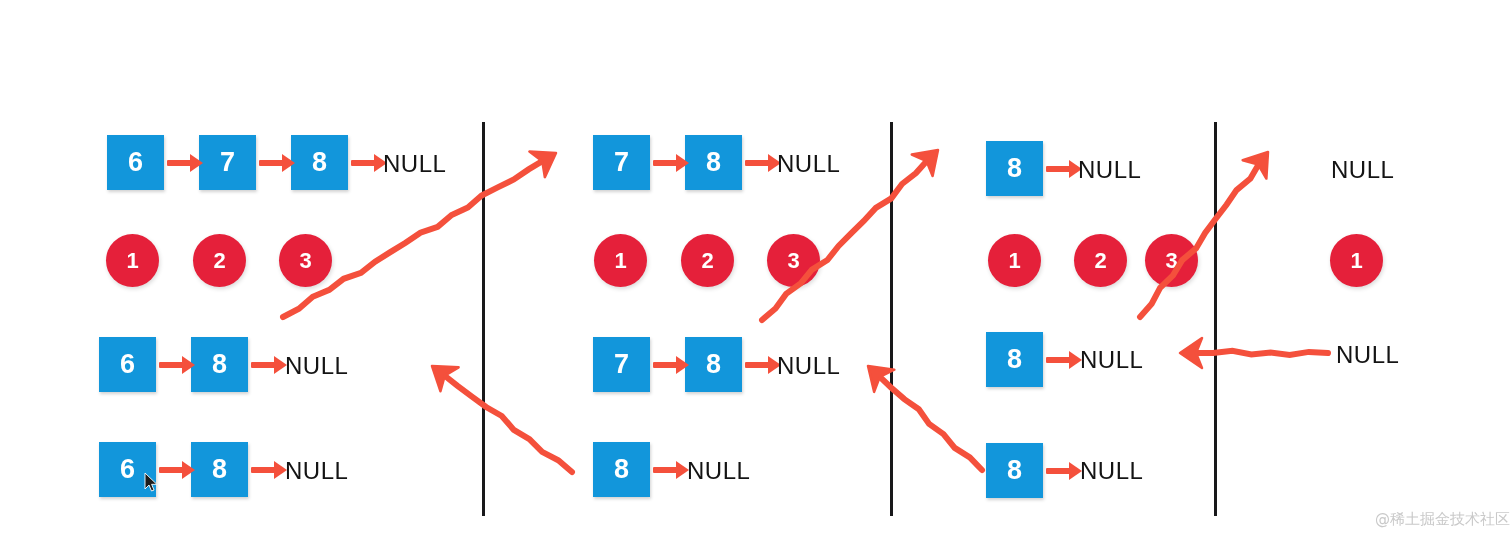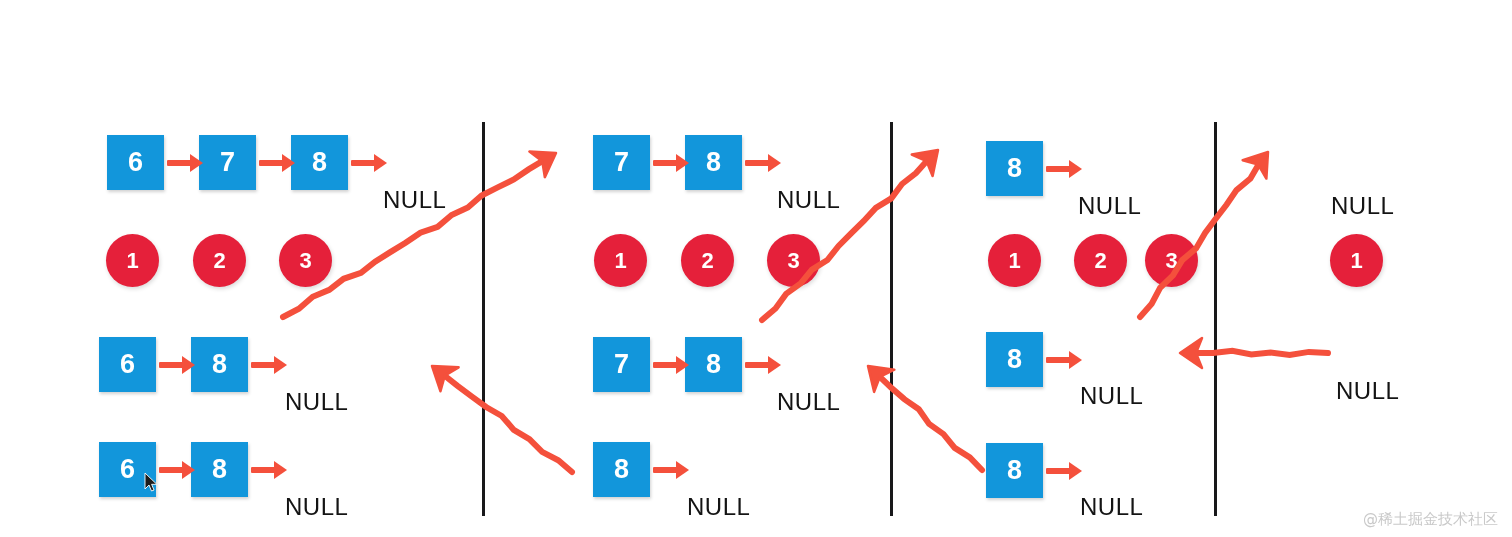--- a/index.html
+++ b/index.html
@@ -64,21 +64,20 @@
 
   
   .null-text {
     position: absolute;
     font-size: 24px;
     font-weight: 400;
     color: #141414;
     letter-spacing: 0.5px;
     font-family: "Liberation Sans", sans-serif;
     white-space: nowrap;
-    margin-top: 36px;
   }
 
   
   .link-arrow {
     position: absolute;
     height: 18px;
     pointer-events: none;
   }
   .link-arrow .shaft {
     position: absolute;
@@ -126,21 +125,21 @@
   
   .cursor {
     position: absolute;
     width: 14px;
     height: 20px;
   }
 
   
   .watermark {
     position: absolute;
-    right: 14px;
+    right: 2px;
     bottom: 8px;
     font-size: 15px;
     color: #c9c9c9;
     font-family: "DejaVu Sans", sans-serif;
     white-space: nowrap;
   }
 </style>
 </head>
 <body>
 

